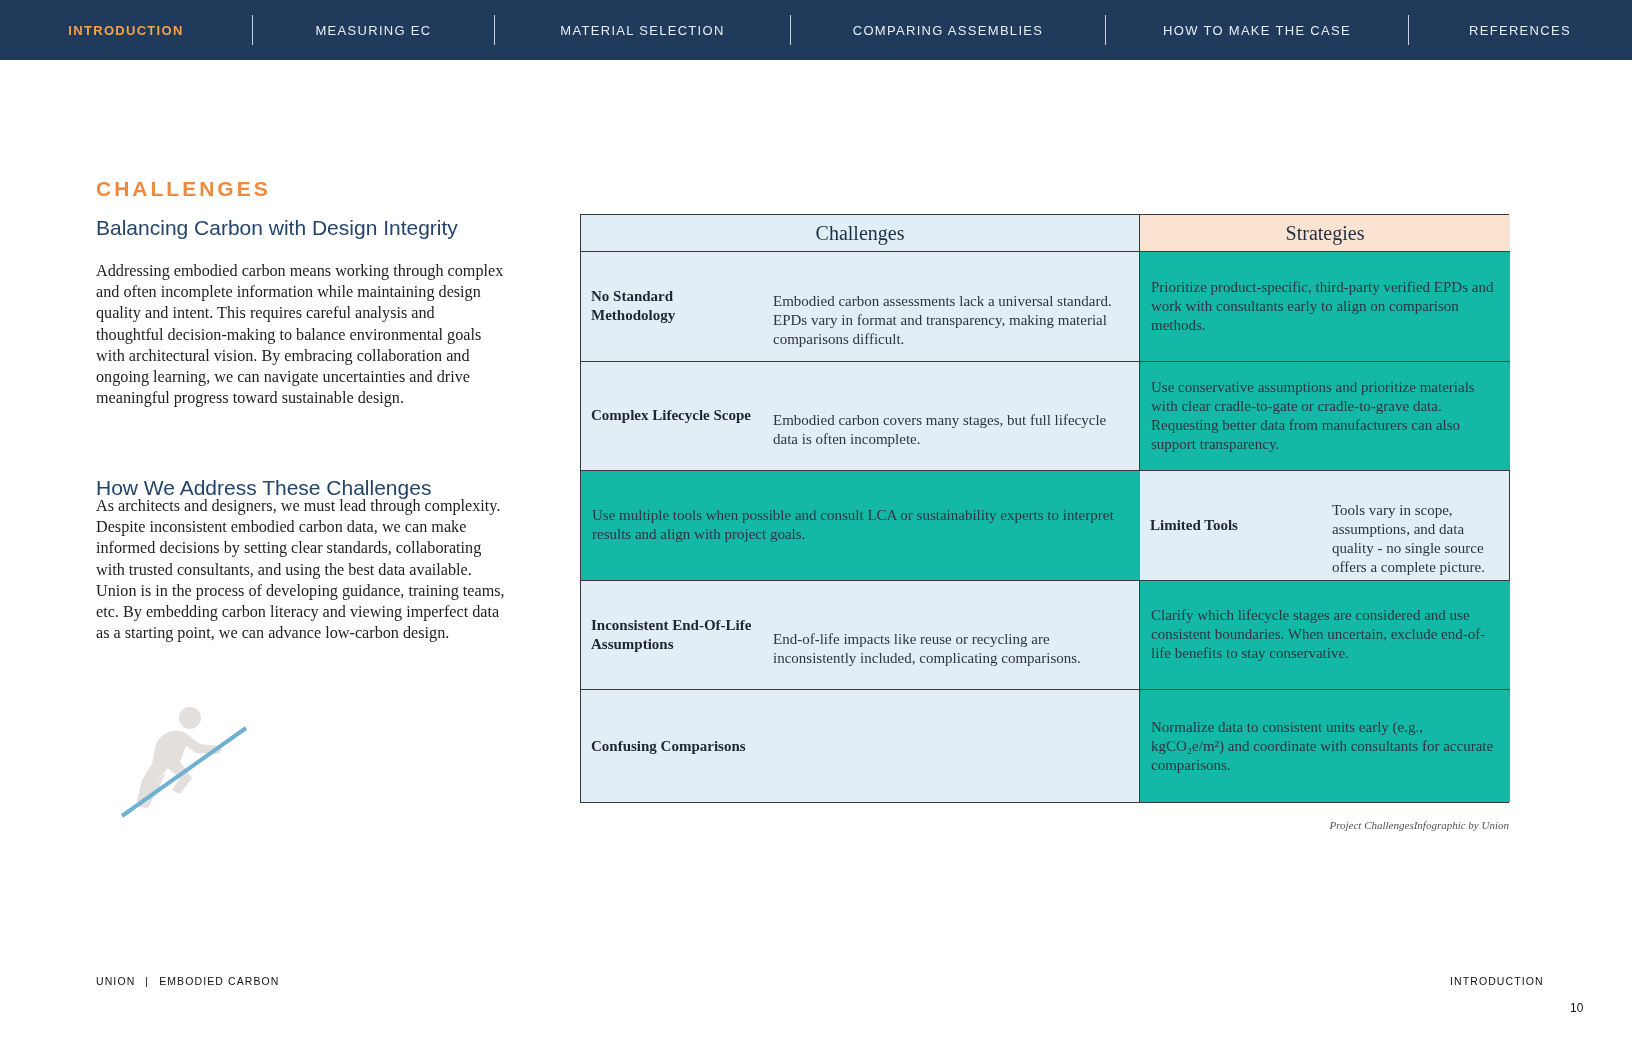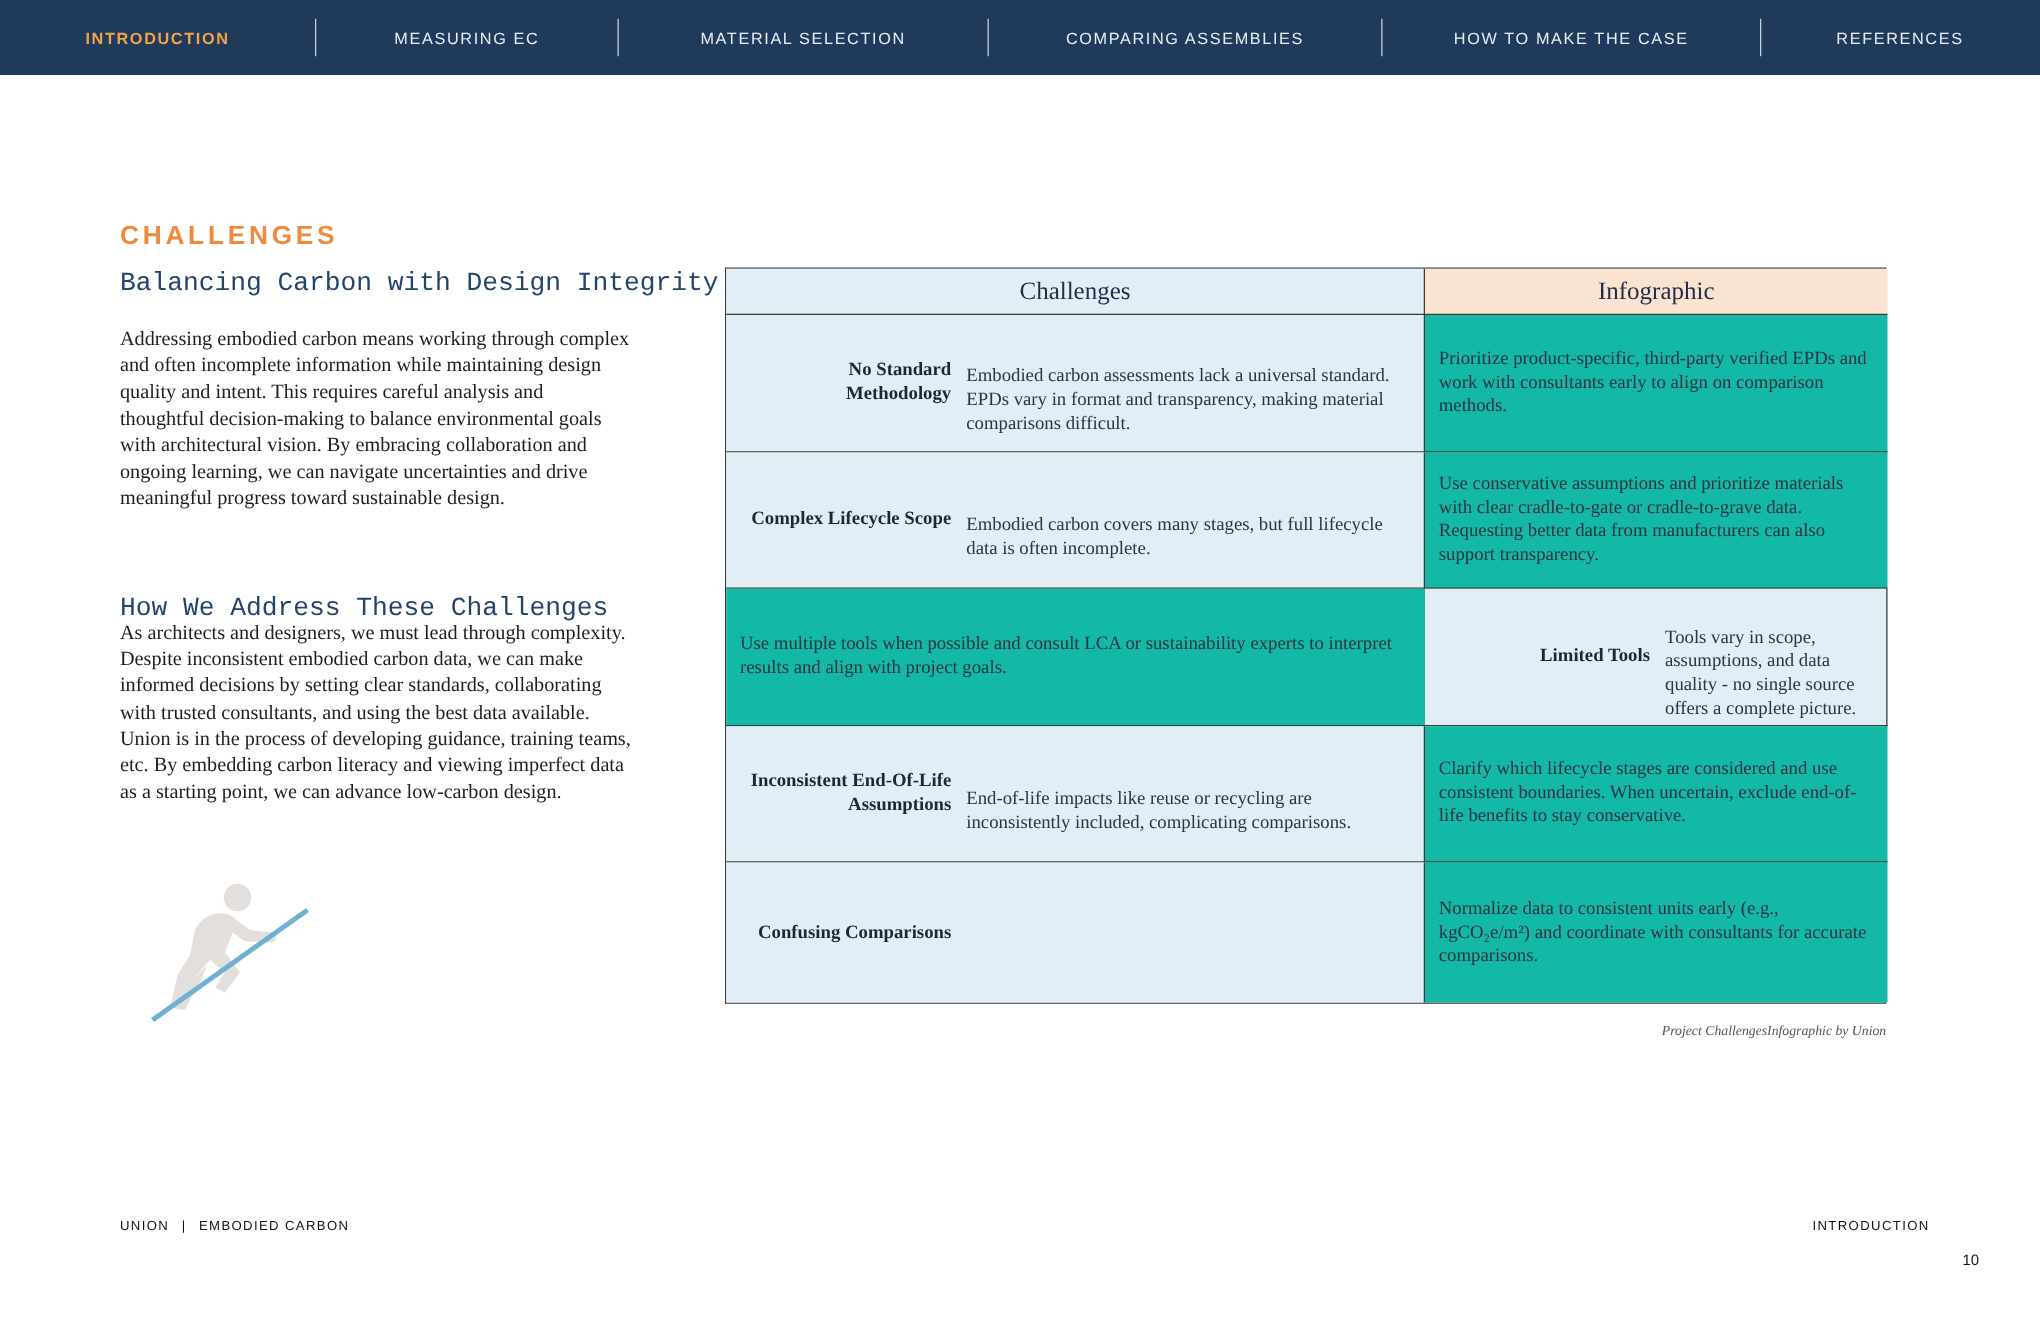--- a/index.html
+++ b/index.html
@@ -20,21 +20,21 @@
     .nav-sep { width: 1px; height: 30px; background: #c9d2dc; }
 
     
     .kicker {
       position: absolute; left: 96px; top: 177px;
       font-family: "Liberation Sans", "DejaVu Sans", sans-serif;
       font-weight: bold; font-size: 21px; letter-spacing: 3px; color: #ef8a3c;
     }
     .heading {
       position: absolute; left: 96px;
-      font-family: Liberation Mono, monospace;
+      font-family: Liberation Sans, sans-serif;
       font-size: 21px; color: #24456b; font-weight: normal;
     }
     .h1 { top: 216px; }
     .h2 { top: 476px; }
     .para {
       position: absolute; left: 96px; width: 410px;
       font-size: 16.2px; line-height: 21.2px; color: #1e1e1e;
     }
     .p1 { top: 261px; }
     .p2 { top: 496px; }
@@ -55,21 +55,21 @@
     .ch-right { background: #fbe3d2; }
     .cell {
       height: 109.5px; display: flex; align-items: center;
       border-bottom: 1.5px solid #3a3a3a;
       font-size: 15px; line-height: 19px; color: #2b3442;
     }
     .cell.last { border-bottom: none; height: 112px; }
     .cell-left { background: #e2eef6; border-right: 1.5px solid #3a3a3a; }
     .cell-right { background: #14b8a6; padding: 0 12px 0 11px; }
     .row-label {
-      width: 190px; text-align: right; font-weight: bold; font-size: 15px;
+      width: 190px; text-align: left; font-weight: bold; font-size: 15px;
       color: #1e2535; line-height: 19px; padding: 0 10px;
     }
     .row-desc { flex: 1; padding-right: 8px; padding-left: 2px; margin-top: 28px; }
     .caption-row {
       display: flex; justify-content: flex-end; margin-top: 16px;
       font-style: italic; font-size: 11px; color: #555;
     }
 
     
     .footer {
@@ -110,21 +110,21 @@
     <circle cx="72" cy="14" r="11"></circle>
     <path d="M38 40 C44 28 56 24 66 28 L82 40 L100 42 C104 43 104 50 99 50 L78 49 L68 42 L62 58 L74 74 L62 90 L54 86 L62 74 L50 64 L36 80 L28 104 L18 102 L24 76 L34 60 Z"></path>
     <path d="M48 68 L40 86 L34 96 L30 104 L22 102 L30 86 Z"></path>
   </g>
   <line x1="4" y1="112" x2="128" y2="24" stroke="#6fb1d3" stroke-width="4"></line>
 </svg>
 
 <div class="table-wrap">
   <div class="grid">
     <div class="col-head ch-left">Challenges</div>
-    <div class="col-head ch-right">Infographic</div>
+    <div class="col-head ch-right">Strategies</div>
 
     <div class="cell cell-left">
       <div class="row-label">No Standard Methodology</div>
       <div class="row-desc">Embodied carbon assessments lack a universal standard. EPDs vary in format and transparency, making material comparisons difficult.</div>
     </div>
     <div class="cell cell-right">Prioritize product-specific, third-party verified EPDs and work with consultants early to align on comparison methods.</div>
 
     <div class="cell cell-left">
       <div class="row-label">Complex Lifecycle Scope</div>
       <div class="row-desc">Embodied carbon covers many stages, but full lifecycle data is often incomplete.</div>

